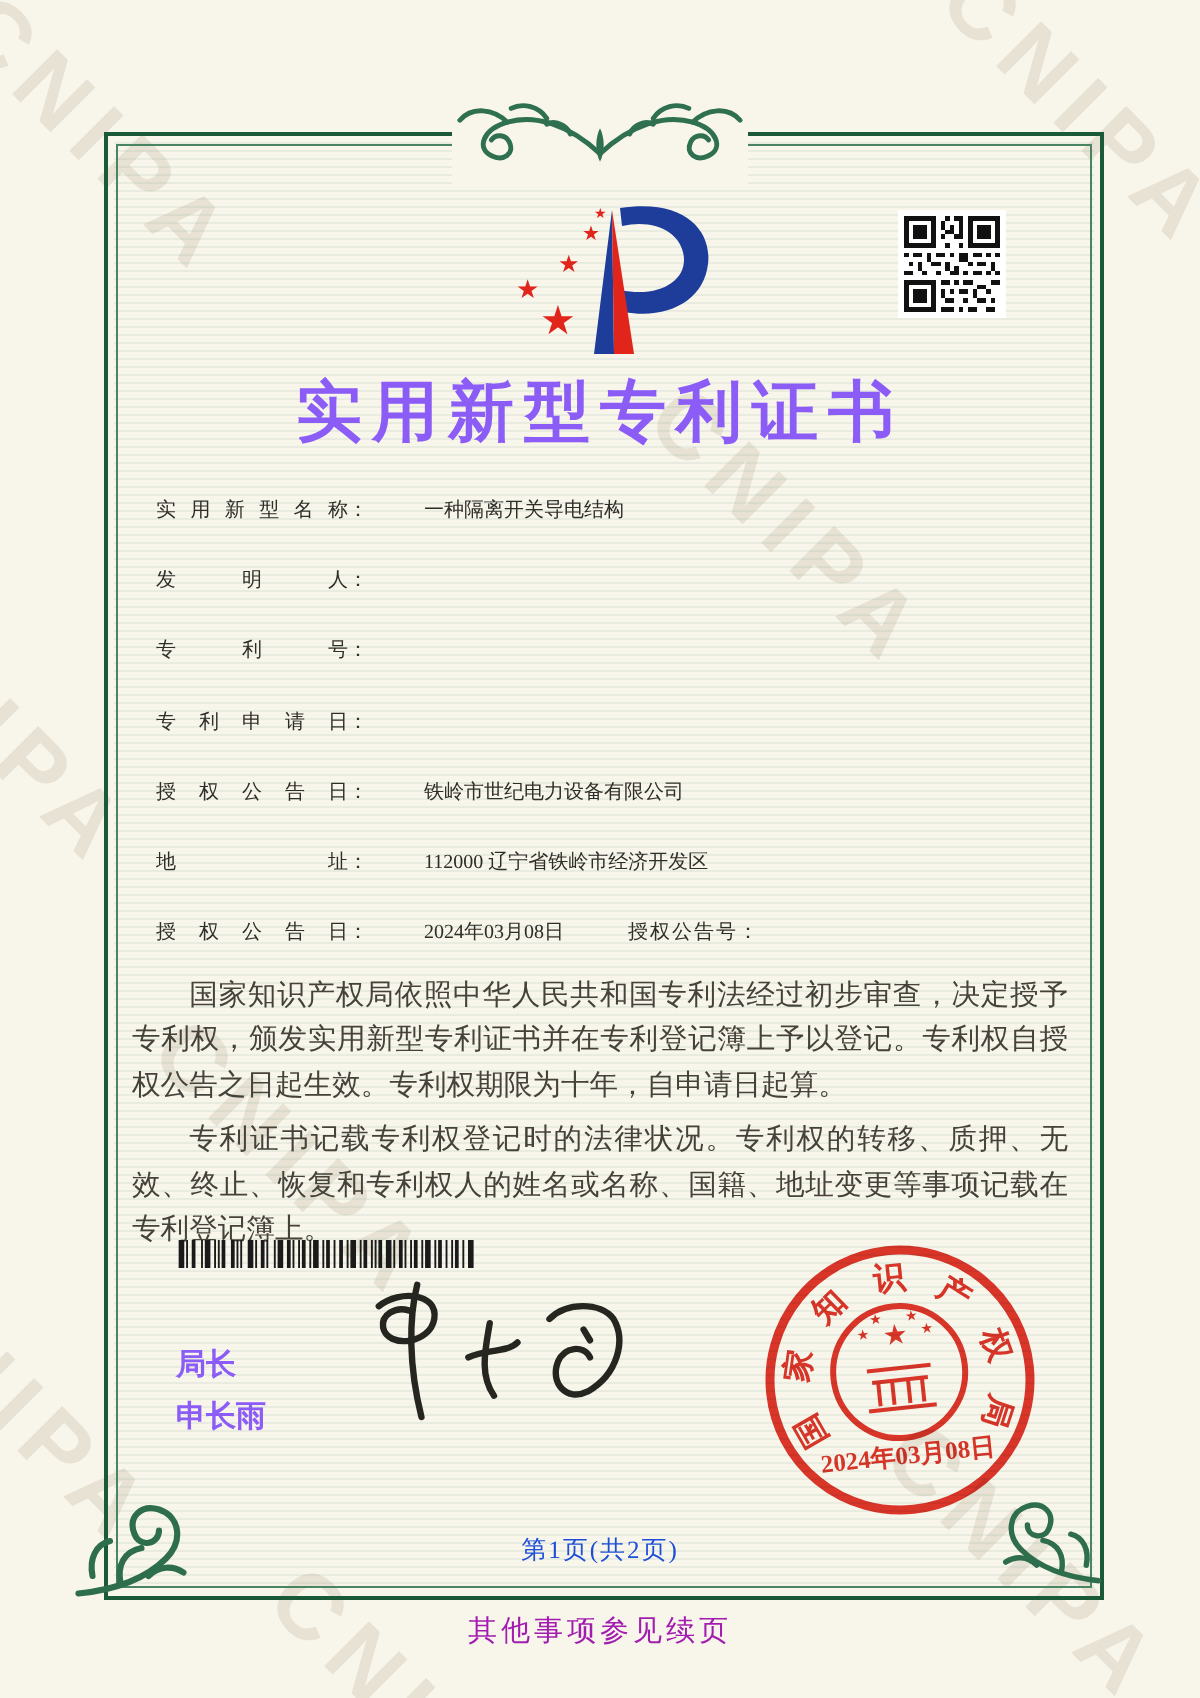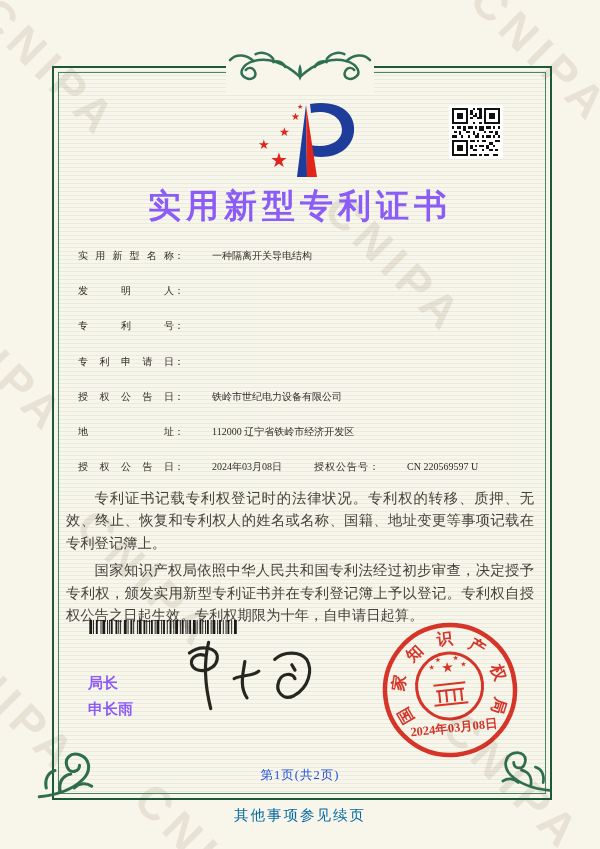--- a/index.html
+++ b/index.html
@@ -46,21 +46,21 @@
 
   .barcode{position:absolute;left:85px;top:620px;line-height:0;}
 
   .signature{position:absolute;left:172px;top:636px;line-height:0;}
   .director{position:absolute;left:88px;top:670px;font-family:"Liberation Sans","DejaVu Sans",sans-serif;
       font-weight:600;font-size:15px;color:#8b5cf6;line-height:26px;}
 
   .seal{position:absolute;left:370px;top:610px;mix-blend-mode:multiply;opacity:0.94;}
 
   .page-num{position:absolute;left:0;top:767px;width:100%;text-align:center;font-size:12.5px;color:#1d4ed8;letter-spacing:1px;}
-  .cont-note{position:absolute;left:0;top:806px;width:100%;text-align:center;font-size:14.5px;color:#0369a1;letter-spacing:2px;}
+  .cont-note{position:absolute;left:0;top:806px;width:100%;text-align:center;font-size:14.5px;color:#a21caf;letter-spacing:2px;}
 </style>
 </head>
 <body>
 
 <div class="page">
 
   <span class="wm" style="left:6px;top:-14px;">CNIPA</span>
   <span class="wm" style="left:498px;top:-28px;">CNIPA</span>
   <span class="wm" style="left:352px;top:182px;">CNIPA</span>
   <span class="wm" style="left:-46px;top:282px;">CNIPA</span>
@@ -176,28 +176,27 @@
     </div>
     <div class="frow">
       <span class="fgroup">
         <span class="flabel">授权公告日</span>
           <span class="fcolon">：</span>
           <span class="fvalue">2024年03月08日</span>
       </span>
       <span class="fgroup fgroup2">
         <span class="flabel">授权公告号</span>
           <span class="fcolon">：</span>
-          <span class="fvalue">CN 220569597 U</span>
       </span>
     </div>
   </div>
 
   <div class="paras">
+    <p>国家知识产权局依照中华人民共和国专利法经过初步审查，决定授予专利权，颁发实用新型专利证书并在专利登记簿上予以登记。专利权自授权公告之日起生效。专利权期限为十年，自申请日起算。</p>
     <p>专利证书记载专利权登记时的法律状况。专利权的转移、质押、无效、终止、恢复和专利权人的姓名或名称、国籍、地址变更等事项记载在专利登记簿上。</p>
-    <p>国家知识产权局依照中华人民共和国专利法经过初步审查，决定授予专利权，颁发实用新型专利证书并在专利登记簿上予以登记。专利权自授权公告之日起生效。专利权期限为十年，自申请日起算。</p>
   </div>
 
   <div class="barcode">
     <svg width="158" height="14" viewBox="0 0 160 15">
       <g fill="#1a1a1a">
         <rect x="0" width="3" height="15"></rect>
           <rect x="4" width="1" height="15"></rect>
           <rect x="7" width="2" height="15"></rect>
         <rect x="12" width="1" height="15"></rect>
           <rect x="14" width="3" height="15"></rect>

